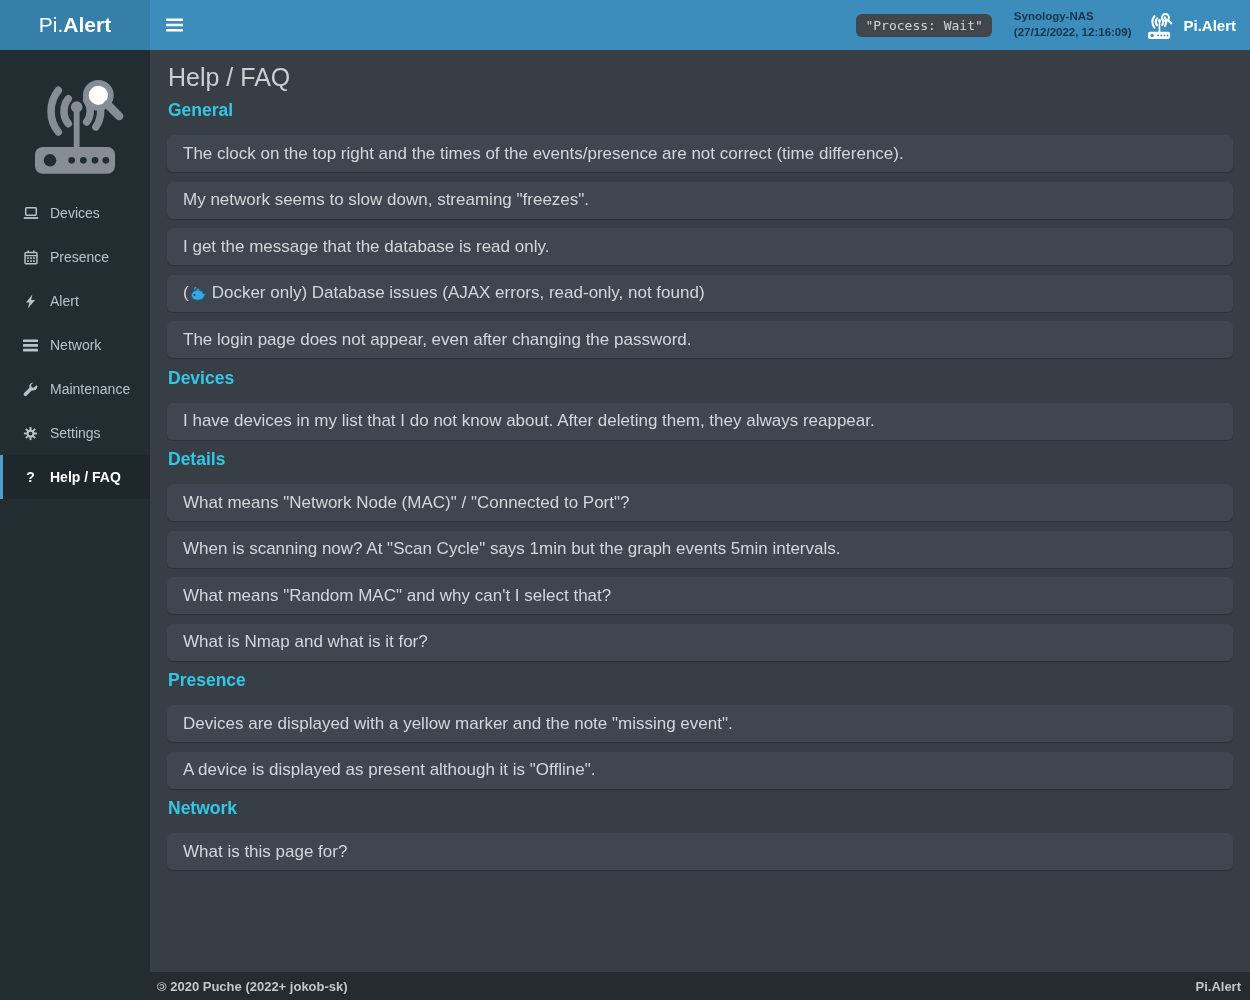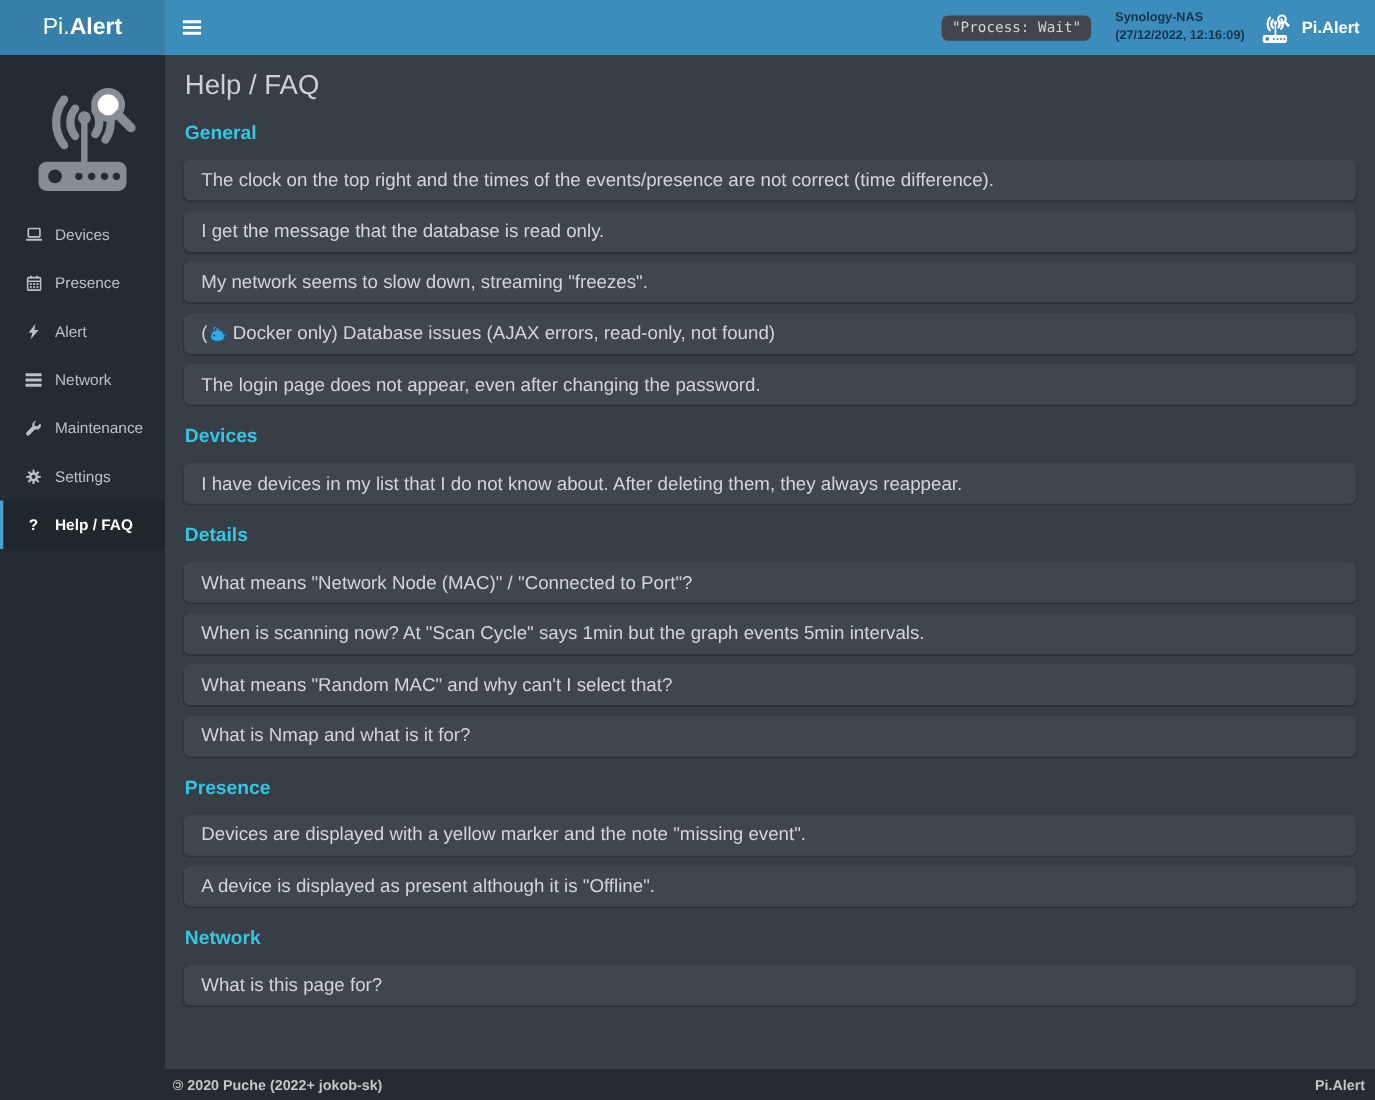--- a/index.html
+++ b/index.html
@@ -39,21 +39,21 @@
   .menu-item .mi-icon { width:17px; display:flex; justify-content:center; align-items:center; }
   .menu-item.active { background:#1e282c; color:#fff; border-left-color:#4e9fcc; font-weight:700; }
   .q-glyph { font-weight:700; font-size:14px; }
 
   
   main {
     position:absolute; top:50px; left:150px; right:0; height:922px;
     background:#383e46; padding:10px 17px;
   }
   h1 { margin:3px 0 0 1px; font-size:25px; font-weight:400; color:#ccd0d4; }
-  .section-title { font-size:17.5px; font-weight:700; color:#33c7e4; margin:18px 0 14px 1px; }
+  .section-title { font-size:17.5px; font-weight:700; color:#33c7e4; margin:8px 0 14px 1px; }
   .faq-item {
     background:#3f4650; border-radius:6px; height:37px; padding:0 16px;
     display:flex; align-items:center; margin-bottom:9.5px;
     color:#d3d7db; font-size:17px; cursor:pointer;
     box-shadow:0 1px 1px rgba(0,0,0,.22);
   }
   .docker-icon { display:inline-flex; margin:0 5px 0 1px; position:relative; top:1px; }
 
   
   footer {
@@ -213,24 +213,24 @@
 </aside>
 
 <main>
   <h1>Help / FAQ</h1>
   <div id="sections">
       <h2 class="section-title">General</h2>
       <div class="faq-item">
         <span>The clock on the top right and the times of the events/presence are not correct (time difference).</span>
       </div>
       <div class="faq-item">
+        <span>My network seems to slow down, streaming "freezes".</span>
+      </div>
+      <div class="faq-item">
         <span>I get the message that the database is read only.</span>
-      </div>
-      <div class="faq-item">
-        <span>My network seems to slow down, streaming "freezes".</span>
       </div>
       <div class="faq-item">
         <span>(</span>
         <span class="docker-icon">
           <svg width="17" height="14" viewBox="0 0 17 14">
             <path fill="#38a8e0" stroke="#155e8c" stroke-width="1" d="M1.5 8.6c0 3 2.6 4.6 6.2 4.6 3.5 0 6.4-1.5 6.5-4.1l2.2-2.6-2.9.4C12.7 4 10.2 3 7.6 3 4 3 1.5 5.5 1.5 8.6z"></path>
             <g fill="#38a8e0">
               <rect x="4.2" y="4.2" width="2" height="2"></rect>
               <rect x="6.8" y="4.2" width="2" height="2"></rect>
               <rect x="6.8" y="1.6" width="2" height="2"></rect>

